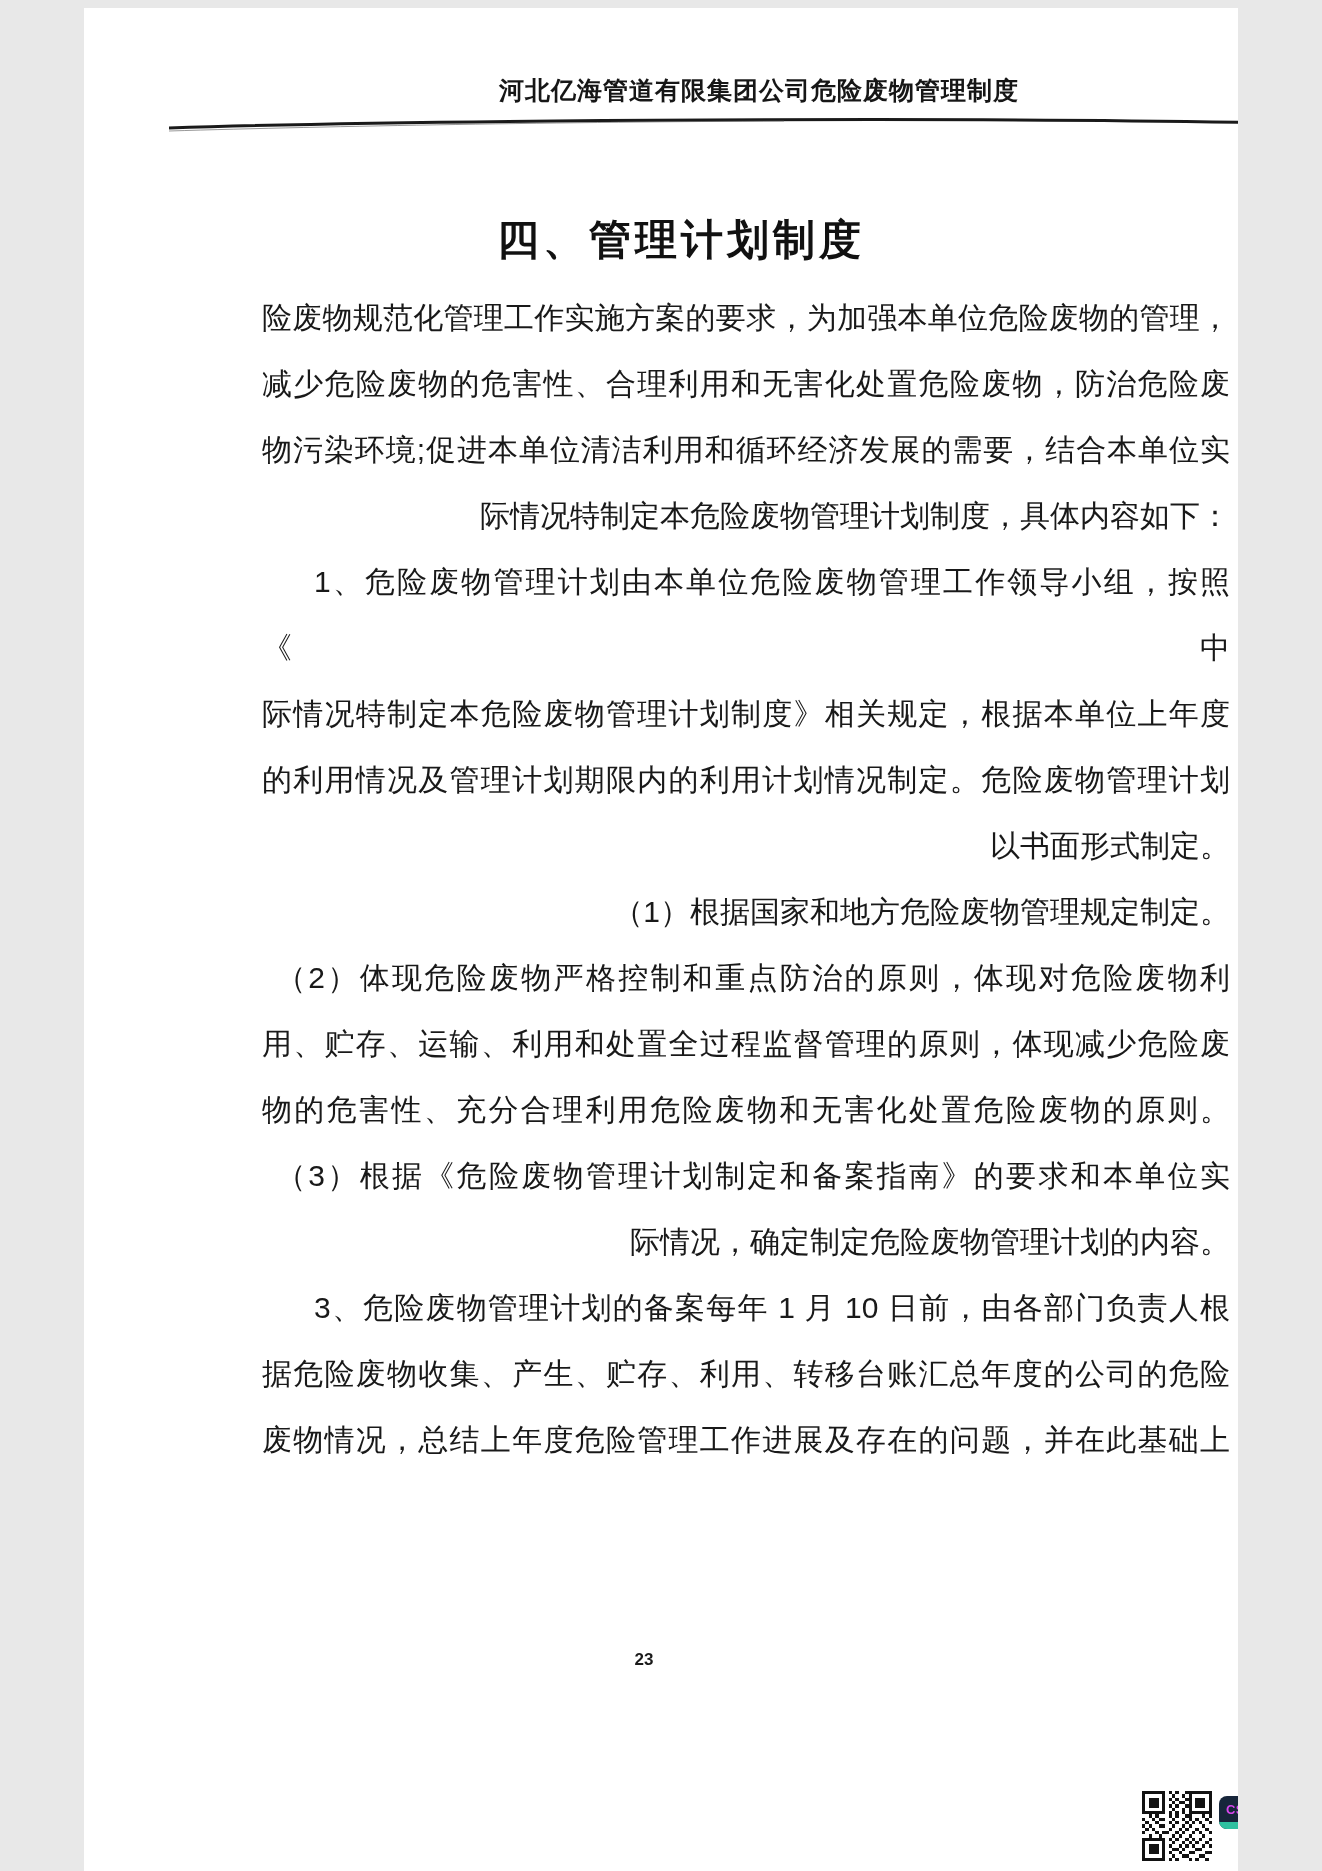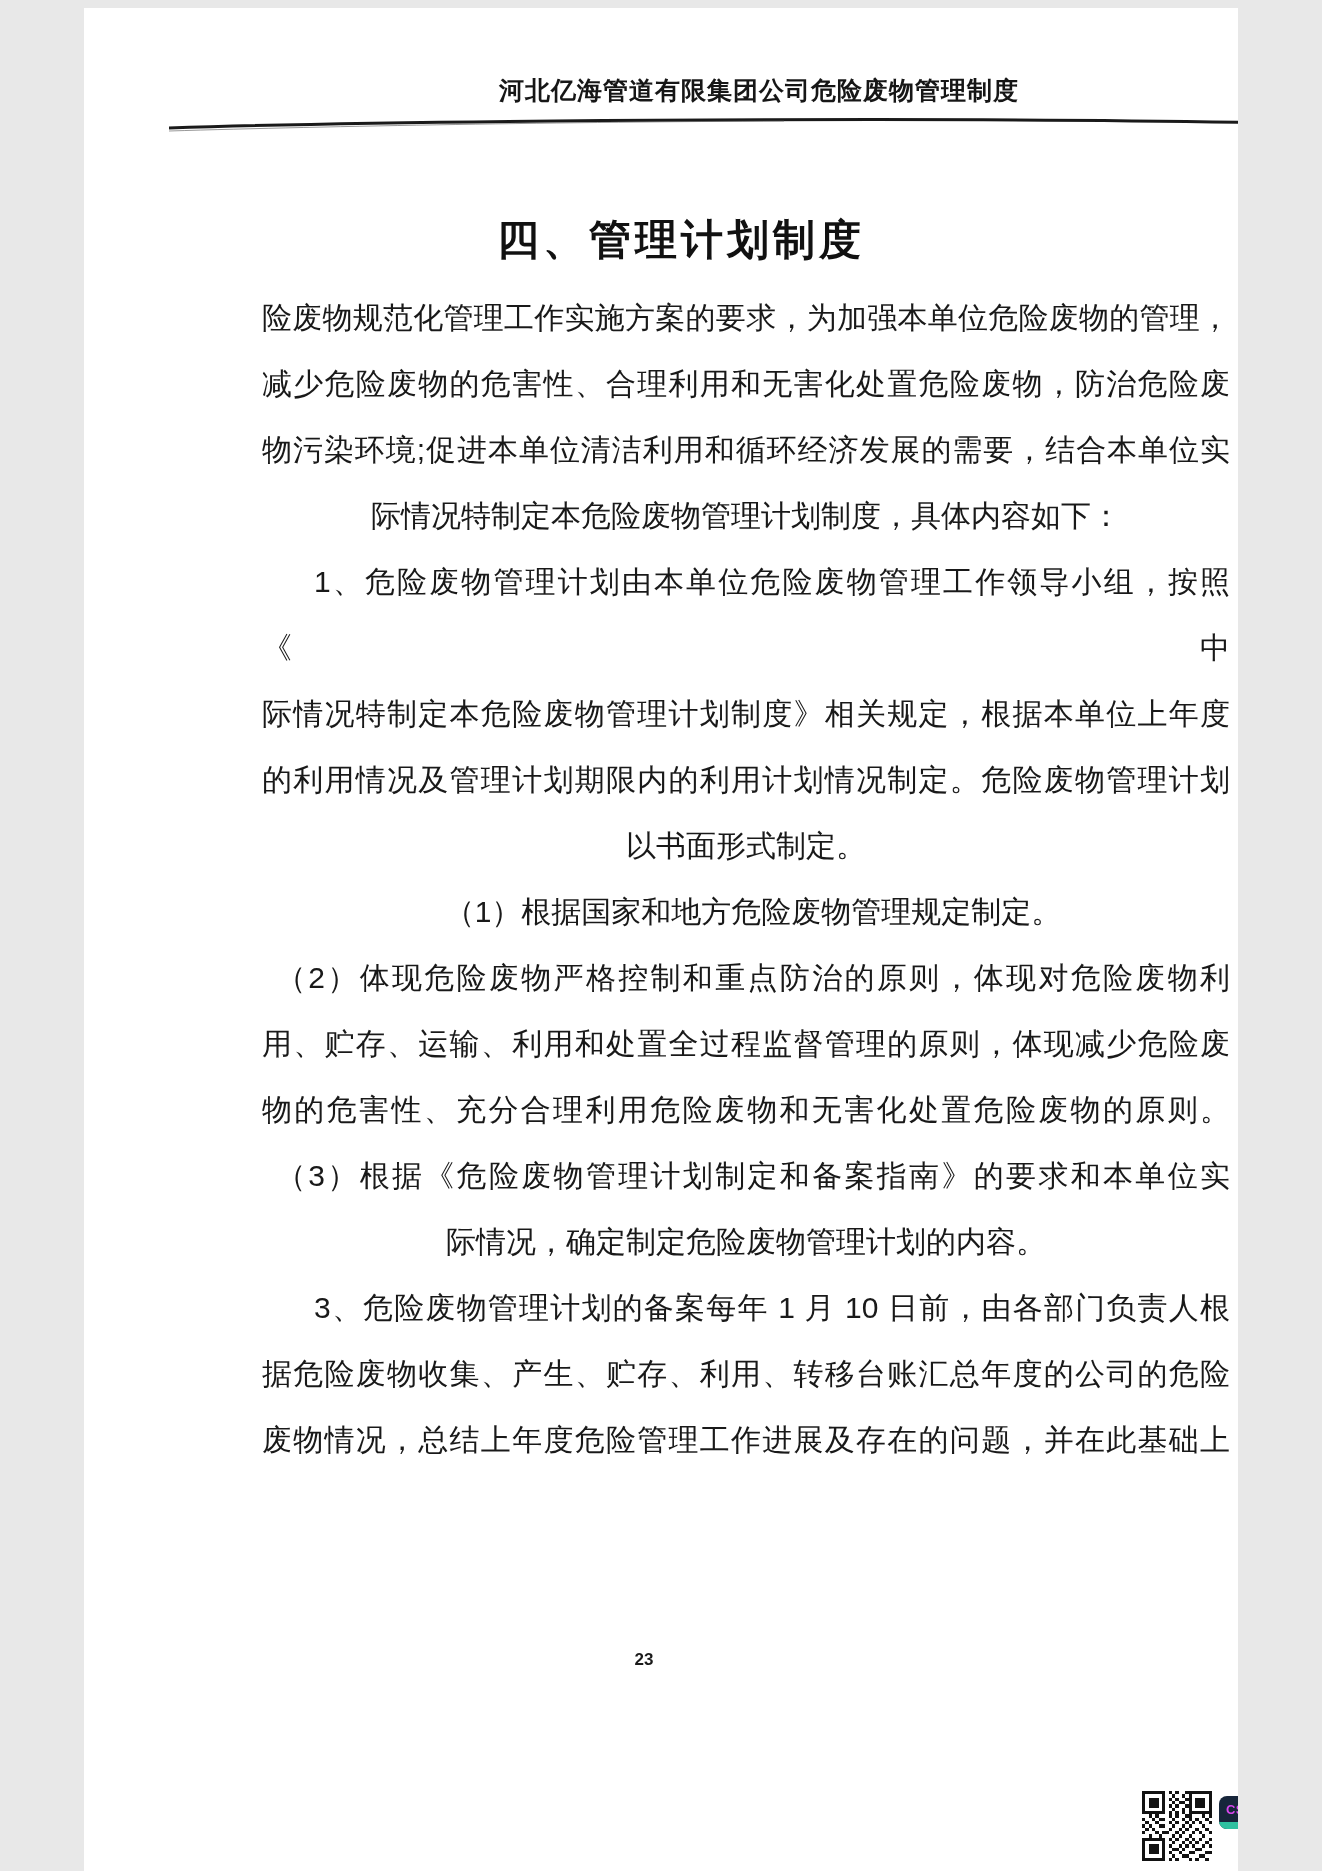--- a/index.html
+++ b/index.html
@@ -30,21 +30,21 @@
     transform:translateX(20px);
     font-size:42px;font-weight:700;letter-spacing:4px;
     color:#111;
   }
   
   .body{
     position:absolute;top:277px;left:178px;width:968px;
     font-size:30px;line-height:66px;
     color:#191919;
   }
-  .line{white-space:nowrap;text-align:center;}
+  .line{white-space:nowrap;text-align:right;}
   .line.fill{
     white-space:normal;
     text-align:justify;
     text-align-last:justify;
     text-justify:inter-character;
   }
   .line.indent-lg{text-indent:52px;}
   .line.indent-sm{text-indent:14px;}
   
   .page-number{

